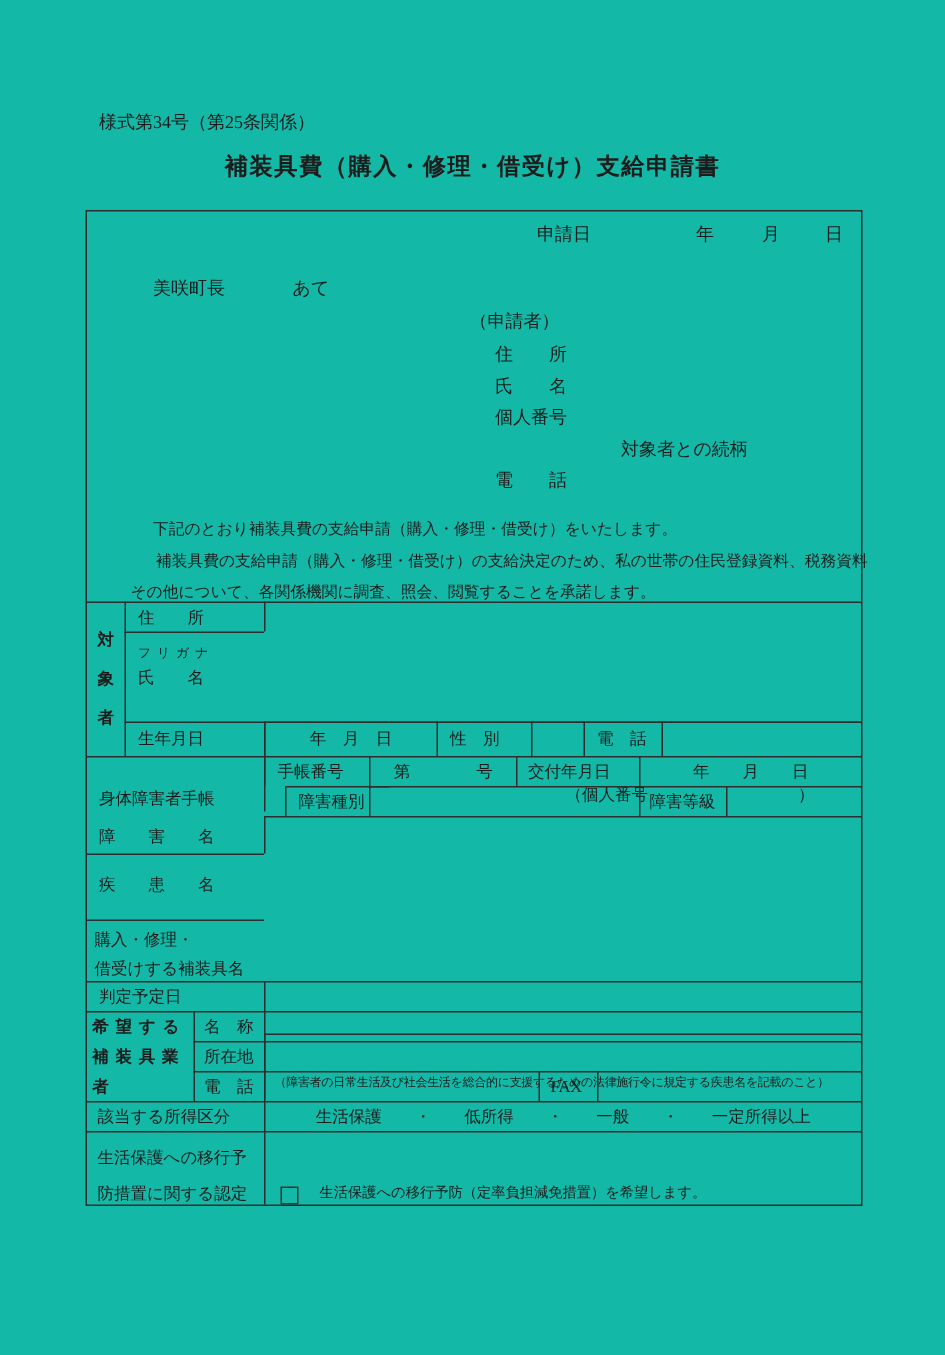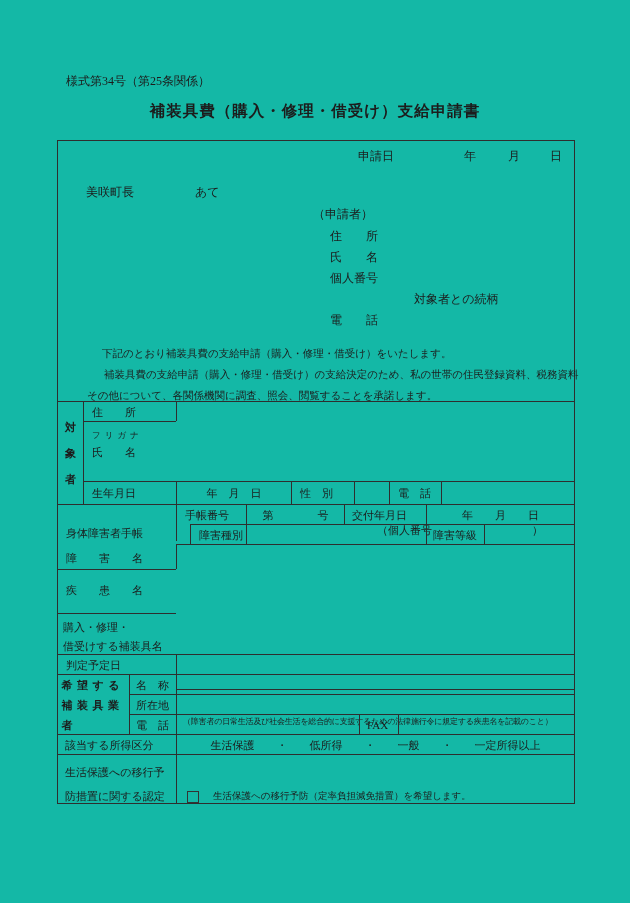--- a/index.html
+++ b/index.html
@@ -52,21 +52,21 @@
   <div class="t" style="left:66px; top:74px;">様式第34号（第25条関係）</div>
   <div class="title">補装具費（購入・修理・借受け）支給申請書</div>
 
   <div class="box">
 
     <span class="t" style="left:300px; top:8px;">申請日</span>
     <span class="t" style="left:406px; top:8px;">年</span>
     <span class="t" style="left:450px; top:8px;">月</span>
     <span class="t" style="left:492px; top:8px;">日</span>
 
-    <span class="t" style="left:28px; top:44px;">美咲町長</span>
+    <span class="t" style="left:44px; top:44px;">美咲町長</span>
     <span class="t" style="left:137px; top:44px;">あて</span>
 
     <span class="t" style="left:255px; top:66px;">（申請者）</span>
     <span class="t" style="left:272px; top:88px;">住　　所</span>
     <span class="t" style="left:272px; top:109px;">氏　　名</span>
     <span class="t" style="left:272px; top:130px;">個人番号</span>
     <span class="t" style="left:356px; top:151px;">対象者との続柄</span>
     <span class="t" style="left:272px; top:172px;">電　　話</span>
 
     <span class="t para" style="left:44px; top:205px;">下記のとおり補装具費の支給申請（購入・修理・借受け）をいたします。</span>

